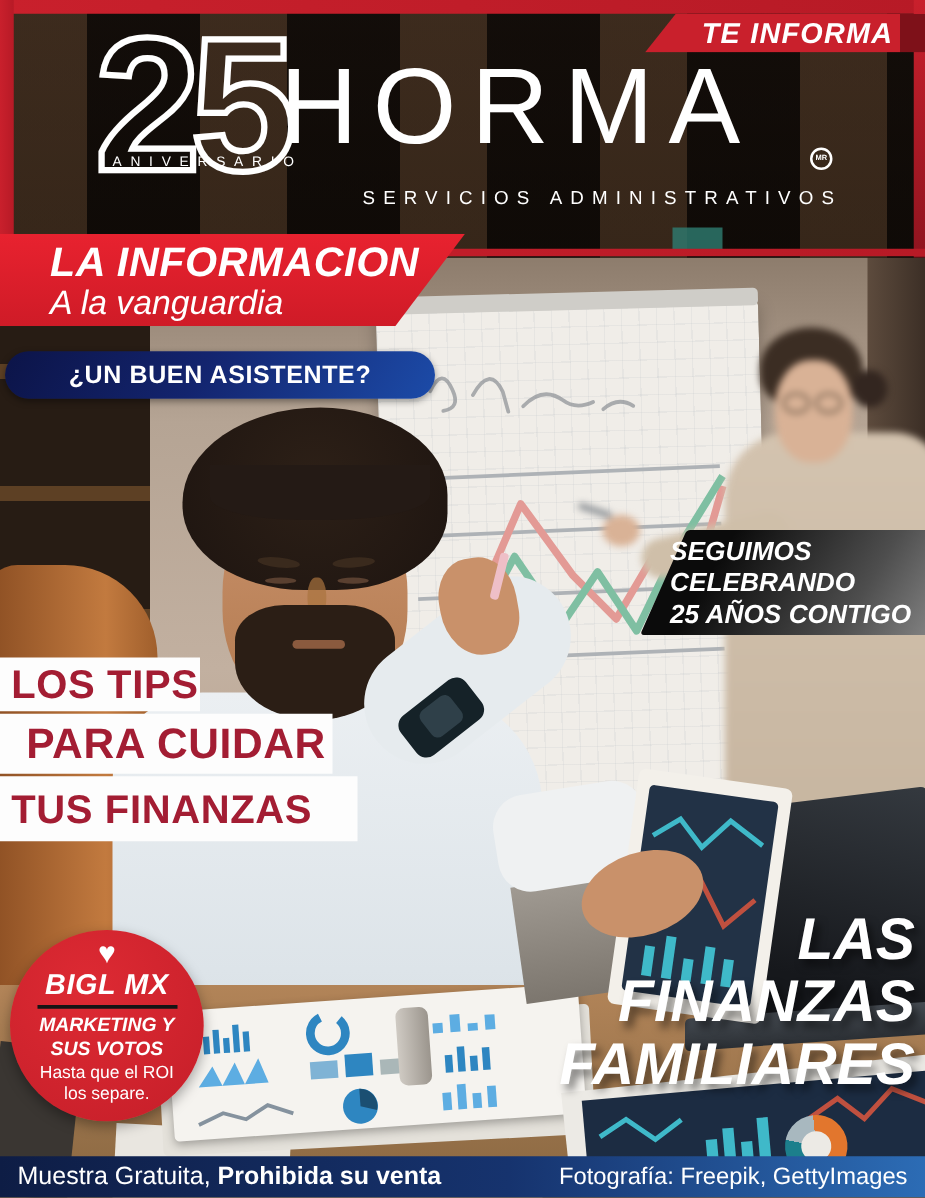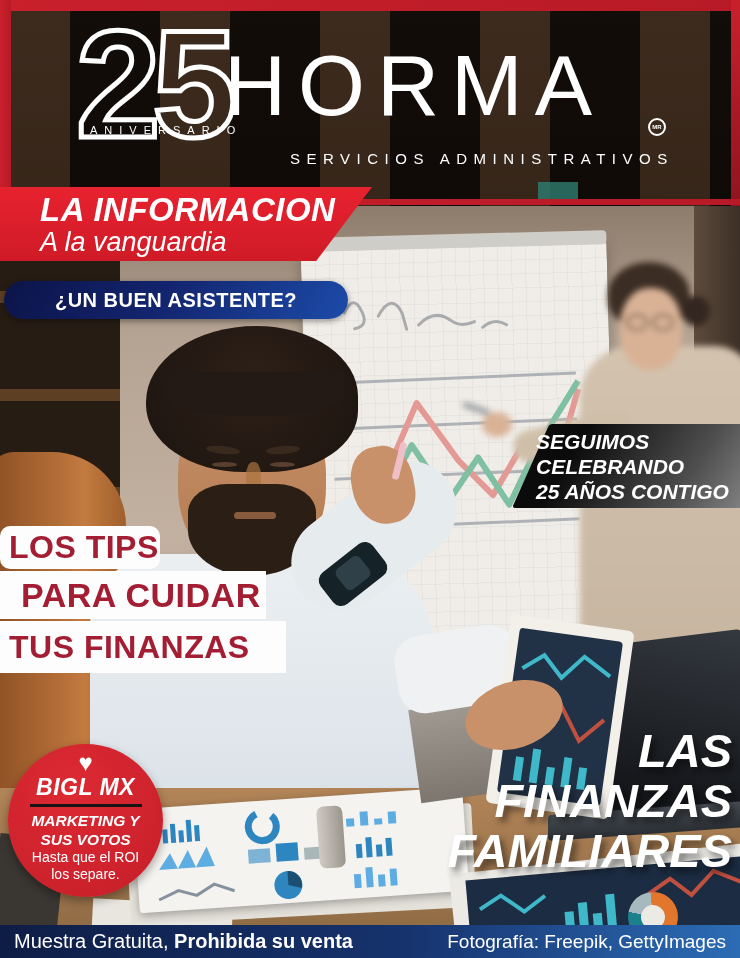--- a/index.html
+++ b/index.html
@@ -117,21 +117,21 @@
   .seguimos{left:512px;top:424px;width:250px;height:84px;z-index:5;
      background:linear-gradient(100deg,#0b0b0b 15%,#4e4e4e 65%,#8e8e8e 100%);
      transform:skewX(-24deg);transform-origin:bottom left;border-radius:3px;}
   .seguimos-inner{position:absolute;inset:0;transform:skewX(24deg);transform-origin:bottom left;
      color:#fff;font-style:italic;font-weight:800;font-size:21px;line-height:25px;
      padding:5px 0 0 24px;white-space:nowrap;}
   .seguimos-inner span{position:static;display:block;}
 
   .tip{left:0;background:#fdfdfd;color:#a31d33;font-weight:800;z-index:5;
      display:flex;align-items:center;padding:0 16px 0 9px;letter-spacing:.5px;}
-  .tip1{top:526px;height:43px;width:160px;font-size:32px;border-radius:10px;}
+  .tip1{top:526px;height:43px;width:160px;font-size:32px;}
   .tip2{top:571px;height:48px;width:266px;font-size:34px;padding-left:21px;}
   .tip3{top:621px;height:52px;width:286px;font-size:32px;}
 
   .badge{left:8px;top:744px;width:155px;height:153px;border-radius:50%;z-index:6;
      background:radial-gradient(circle at 40% 30%,#dd2a33,#c51e29);color:#fff;text-align:center;
      padding-top:8px;box-shadow:0 4px 10px rgba(0,0,0,.35);}
   .badge *{position:static;display:block;}
   .badge-heart{font-size:24px;line-height:22px;}
   .badge-title{font-size:23px;font-weight:800;font-style:italic;letter-spacing:.5px;}
   .badge-rule{width:112px;height:3px;background:#151515;margin:3px auto 4px;}
@@ -301,20 +301,23 @@
 
     <div class="hdr-photo"></div>
     <div class="hdr-teal"></div>
   </div>
 
   <div class="frame frame-top"></div>
   <div class="frame frame-left"></div>
   <div class="frame frame-right"></div>
   <div class="frame frame-bottom"></div>
 
+  <div class="te-informa">
+    <span>TE INFORMA</span>
+  </div>
 
   <div class="logo logo-num">25</div>
   <div class="logo logo-anniv">ANIVERSARIO</div>
   <div class="logo logo-brand">HORMA</div>
   <div class="logo logo-tm">MR</div>
   <div class="logo logo-tagline">SERVICIOS ADMINISTRATIVOS</div>
 
   <div class="la-info">
     <span class="la-info-title">LA INFORMACION</span>
     <span class="la-info-sub">A la vanguardia</span>

